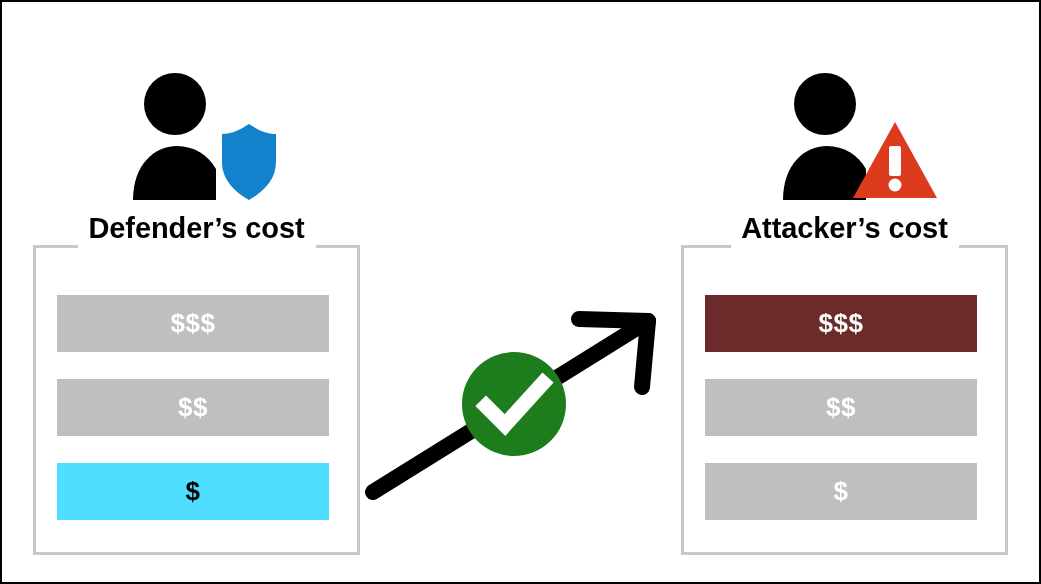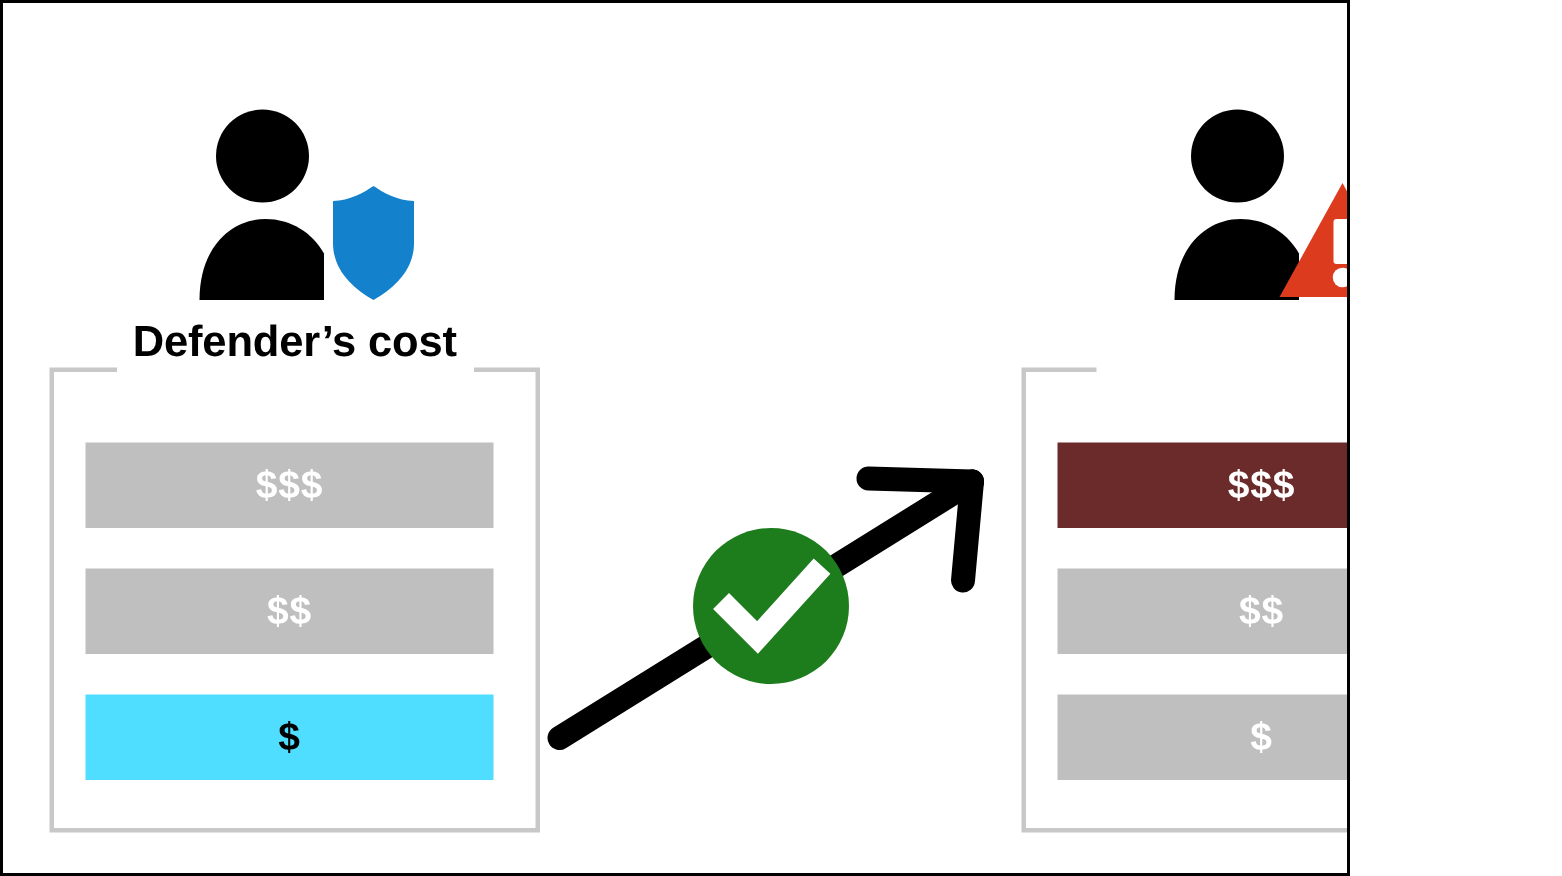--- a/index.html
+++ b/index.html
@@ -7,21 +7,21 @@
     margin: 0;
     padding: 0;
     background: #ffffff;
   }
   body {
     font-family: "Liberation Sans", sans-serif;
   }
 
   .canvas {
     position: relative;
-    width: 900px;
+    width: 1041px;
     height: 584px;
     background: #ffffff;
     border: 2px solid #000000;
     box-sizing: border-box;
     overflow: hidden;
   }
 
   
   .person-icon {
     position: absolute;
@@ -152,20 +152,21 @@
     <div class="bars">
       <div class="cost-bar" style="background-color: rgb(191, 191, 191); color: rgb(255, 255, 255);">$$$</div>
       <div class="cost-bar" style="background-color: rgb(191, 191, 191); color: rgb(255, 255, 255);">$$</div>
       <div class="cost-bar" style="background-color: rgb(79, 222, 255); color: rgb(0, 0, 0);">$</div>
     </div>
   </div>
 
   <div class="cost-panel" id="attacker-panel">
     <div class="panel-frame" style="border-color: rgb(200, 200, 200);"></div>
     <div class="panel-title-gap"></div>
+    <div class="panel-title">Attacker’s cost</div>
 
     <div class="bars">
       <div class="cost-bar" style="background-color: rgb(107, 43, 43); color: rgb(255, 255, 255);">$$$</div>
       <div class="cost-bar" style="background-color: rgb(191, 191, 191); color: rgb(255, 255, 255);">$$</div>
       <div class="cost-bar" style="background-color: rgb(191, 191, 191); color: rgb(255, 255, 255);">$</div>
     </div>
   </div>
 
   <div id="flow-arrow">
     <svg viewBox="0 0 315 215" width="315" height="215" aria-hidden="true">

